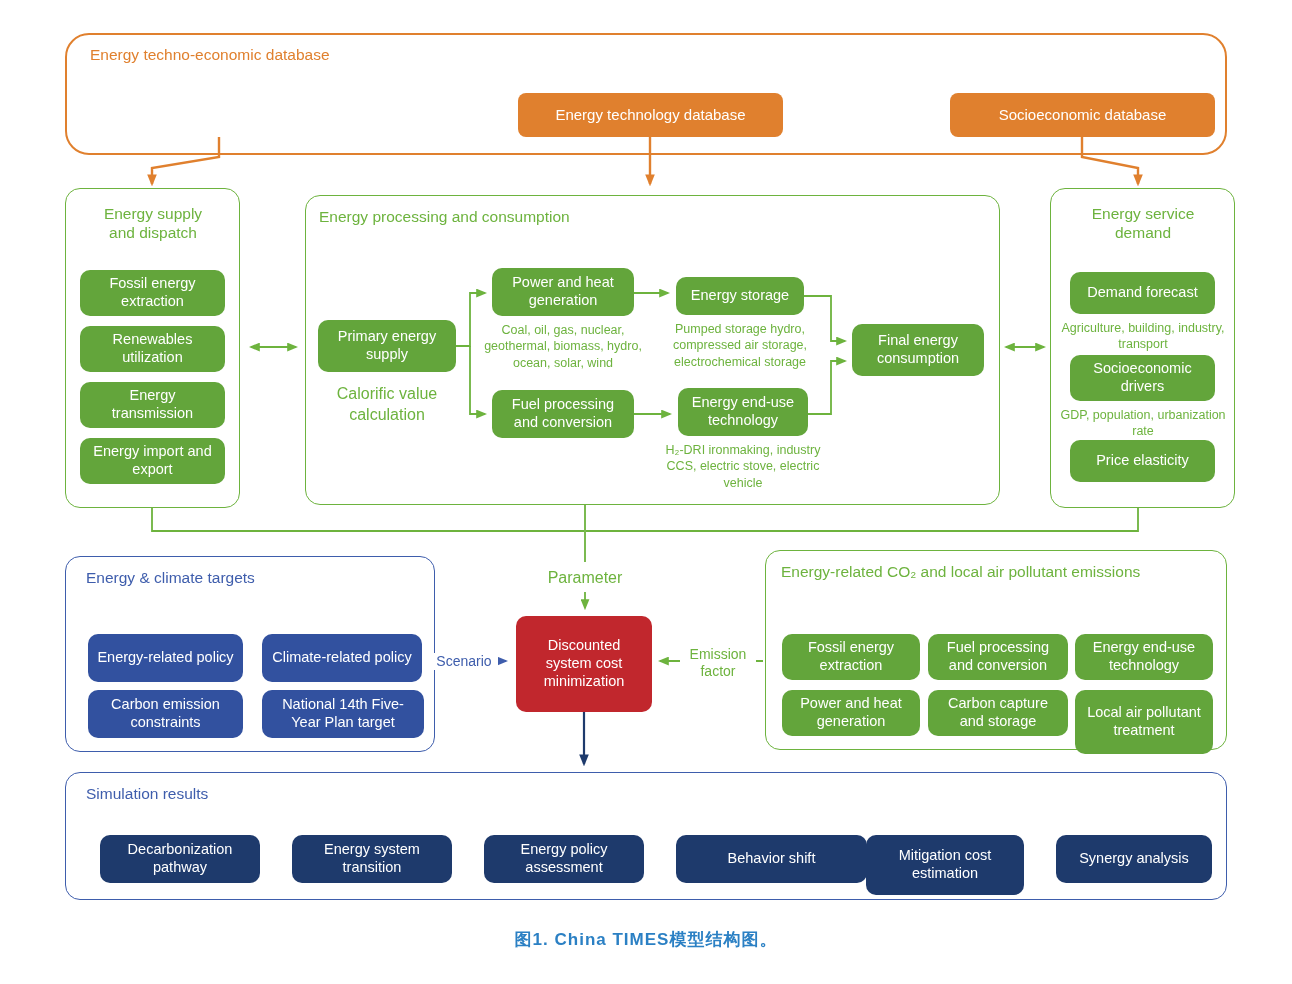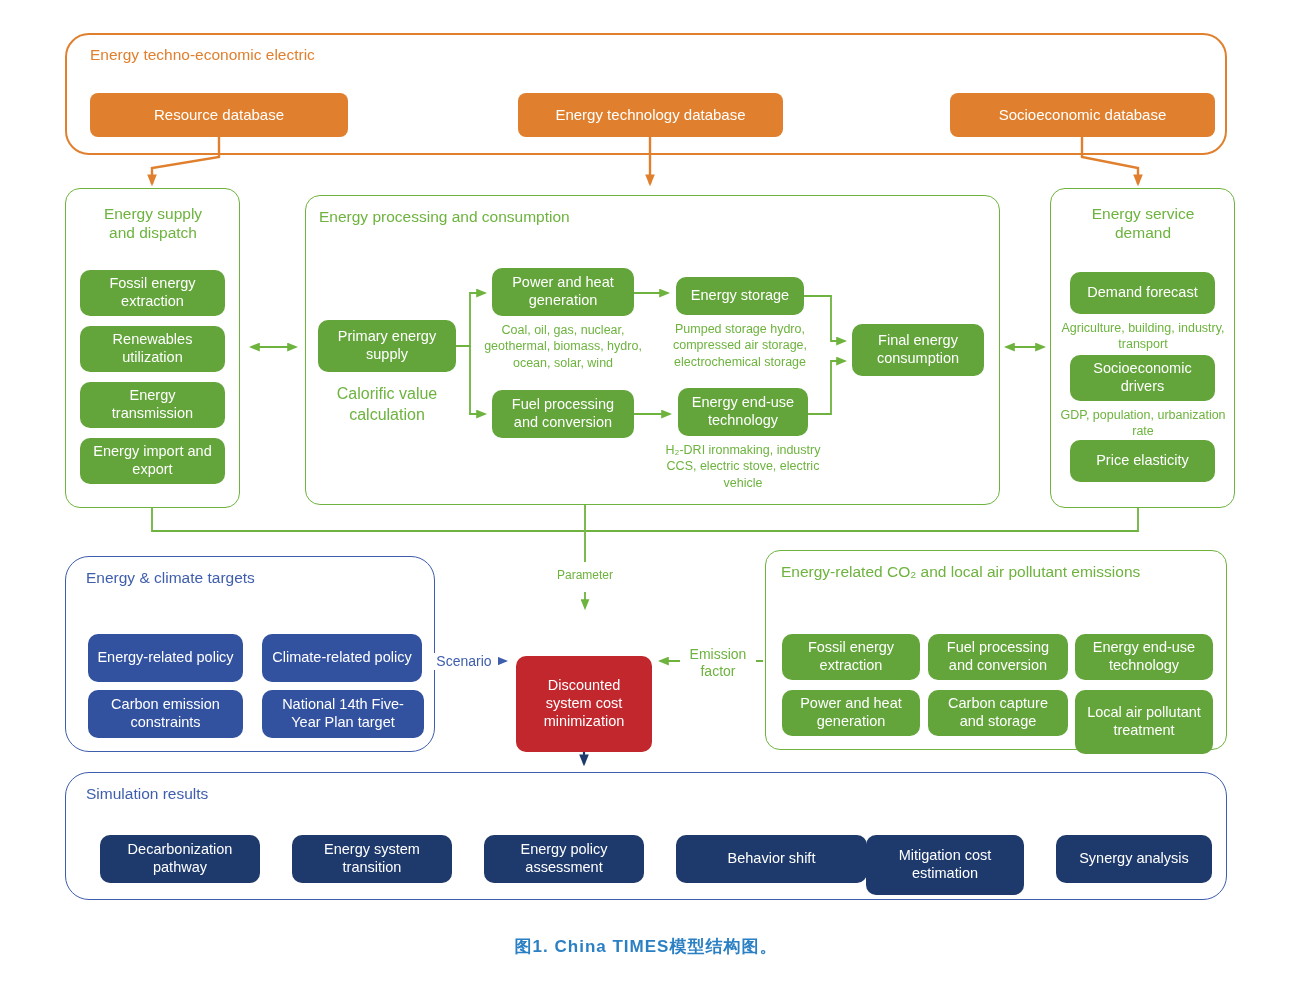--- a/index.html
+++ b/index.html
@@ -13,44 +13,44 @@
   .w-blue   { stroke:var(--blue-line,#3E5DAC); stroke-width:1.8; fill:none; }
   .w-navy   { stroke:var(--navy-fill,#1E3A6C); stroke-width:2.2; fill:none; }
   .mk-orange { fill:var(--orange,#E0802E); }
   .mk-green  { fill:var(--green-line,#6DB33E); }
   .mk-blue   { fill:var(--blue-line,#3E5DAC); }
   .mk-navy   { fill:var(--navy-fill,#1E3A6C); }
 
   .container { position:absolute; background:transparent; }
   .c-orange { border:2.5px solid var(--orange,#E0802E); border-radius:24px; }
   .c-green  { border:1.6px solid var(--green-line,#6DB33E); border-radius:15px; }
-  .c-blue   { border:1.6px solid var(--blue-line,#3E5DAC); border-radius:24px; }
+  .c-blue   { border:1.6px solid var(--blue-line,#3E5DAC); border-radius:15px; }
 
   .group-title { position:absolute; font-size:15.5px; line-height:1.25; }
   .t-orange { color:var(--orange,#E0802E); }
   .t-green  { color:var(--green-line,#5FA736); }
   .t-blue   { color:var(--blue-line,#33519F); }
   .t-caption{ color:var(--caption-blue,#2B80C4); }
 
   .box { position:absolute; border-radius:10px; color:#fff; display:flex; align-items:center;
          justify-content:center; text-align:center; font-size:14.5px; line-height:1.22; padding:4px 8px; }
   .b-orange { background:var(--orange,#E0802E); border-radius:8px; font-size:15px; }
   .b-green  { background:var(--green-fill,#63A53B); }
   .b-blue   { background:var(--blue-fill,#32519F); }
   .b-navy   { background:var(--navy-fill,#1E3A6C); }
-  .b-red    { background:var(--red-fill,#C1272D);margin-top:40px; }
+  .b-red    { background:var(--red-fill,#C1272D); }
 
   .note { position:absolute; text-align:center; font-size:12.5px; line-height:1.3;
           color:var(--green-line,#5FA736); }
   .note-big { font-size:16px; }
 
   .flow-label { position:absolute; text-align:center; font-size:14px; line-height:1.2; background:#fff; }
 
   .caption { position:absolute; left:0; top:928px; width:1292px; text-align:center;
-             font-size:17px; font-weight:bold; letter-spacing:1px;margin-top:7px; }
+             font-size:17px; font-weight:bold; letter-spacing:1px; }
 </style>
 </head>
 <body>
 
 <div class="canvas">
 
   <svg class="wires" xmlns="http://www.w3.org/2000/svg">
     <defs>
       <marker id="mOrange" viewBox="0 0 10 8" refX="8" refY="4" markerWidth="12" markerHeight="10" markerUnits="userSpaceOnUse" orient="auto-start-reverse">
           <path d="M0,0 L10,4 L0,8 Z" class="mk-orange"></path>
@@ -84,23 +84,22 @@
     <path class="w-green" d="M1138,508 V531 H586"></path>
     <path class="w-green" d="M585,505 V562"></path>
     <path class="w-green" d="M585,592 V608" marker-end="url(#mGreen)"></path>
 
     <path class="w-blue" d="M437,661 H506" marker-end="url(#mBlue)"></path>
     <path class="w-green" d="M763,661 H660" marker-end="url(#mGreen)"></path>
     <path class="w-navy" d="M584,712 V764" marker-end="url(#mNavy)"></path>
   </svg>
 
   <div class="container c-orange" style="left:65px;top:33px;width:1162px;height:122px">
-    <div class="group-title t-orange" style="left:23px;top:10px">Energy techno-economic electric</div>
+    <div class="group-title t-orange" style="left:23px;top:10px">Energy techno-economic database</div>
   </div>
-  <div class="box b-orange" style="left:90px;top:93px;width:258px;height:44px">Resource database</div>
   <div class="box b-orange" style="left:950px;top:93px;width:265px;height:44px">Socioeconomic database</div>
   <div class="box b-orange" style="left:518px;top:93px;width:265px;height:44px">Energy technology database</div>
 
   <div class="container c-green" style="left:65px;top:188px;width:175px;height:320px">
     <div class="group-title t-green" style="left:27px;top:15px;width:120px;text-align:center">Energy supply and dispatch</div>
   </div>
   <div class="box b-green" style="left:80px;top:270px;width:145px;height:46px">Fossil energy extraction</div>
   <div class="box b-green" style="left:80px;top:326px;width:145px;height:46px">Renewables utilization</div>
   <div class="box b-green" style="left:80px;top:382px;width:145px;height:46px">Energy transmission</div>
   <div class="box b-green" style="left:80px;top:438px;width:145px;height:46px">Energy import and export</div>
@@ -121,21 +120,21 @@
 
   <div class="container c-green" style="left:1050px;top:188px;width:185px;height:320px">
     <div class="group-title t-green" style="left:32px;top:15px;width:120px;text-align:center">Energy service demand</div>
   </div>
   <div class="box b-green" style="left:1070px;top:272px;width:145px;height:42px">Demand forecast</div>
   <div class="note" style="left:1058px;top:320px;width:170px">Agriculture, building, industry, transport</div>
   <div class="box b-green" style="left:1070px;top:355px;width:145px;height:46px">Socioeconomic drivers</div>
   <div class="note" style="left:1058px;top:407px;width:170px">GDP, population, urbanization rate</div>
   <div class="box b-green" style="left:1070px;top:440px;width:145px;height:42px">Price elasticity</div>
 
-  <div class="flow-label t-green" style="left:515px;top:568px;width:140px;font-size:12px">Parameter</div>
+  <div class="flow-label t-green" style="left:515px;top:568px;width:140px;font-size:16px">Parameter</div>
 
   <div class="container c-blue" style="left:65px;top:556px;width:370px;height:196px">
     <div class="group-title t-blue" style="left:20px;top:11px">Energy &amp; climate targets</div>
   </div>
   <div class="box b-blue" style="left:88px;top:634px;width:155px;height:48px">Energy-related policy</div>
   <div class="box b-blue" style="left:88px;top:690px;width:155px;height:48px">Carbon emission constraints</div>
   <div class="box b-blue" style="left:262px;top:634px;width:160px;height:48px">Climate-related policy</div>
   <div class="box b-blue" style="left:262px;top:690px;width:162px;height:48px">National 14th Five-Year Plan target</div>
 
   <div class="flow-label t-blue" style="left:430px;top:653px;width:68px">Scenario</div>

